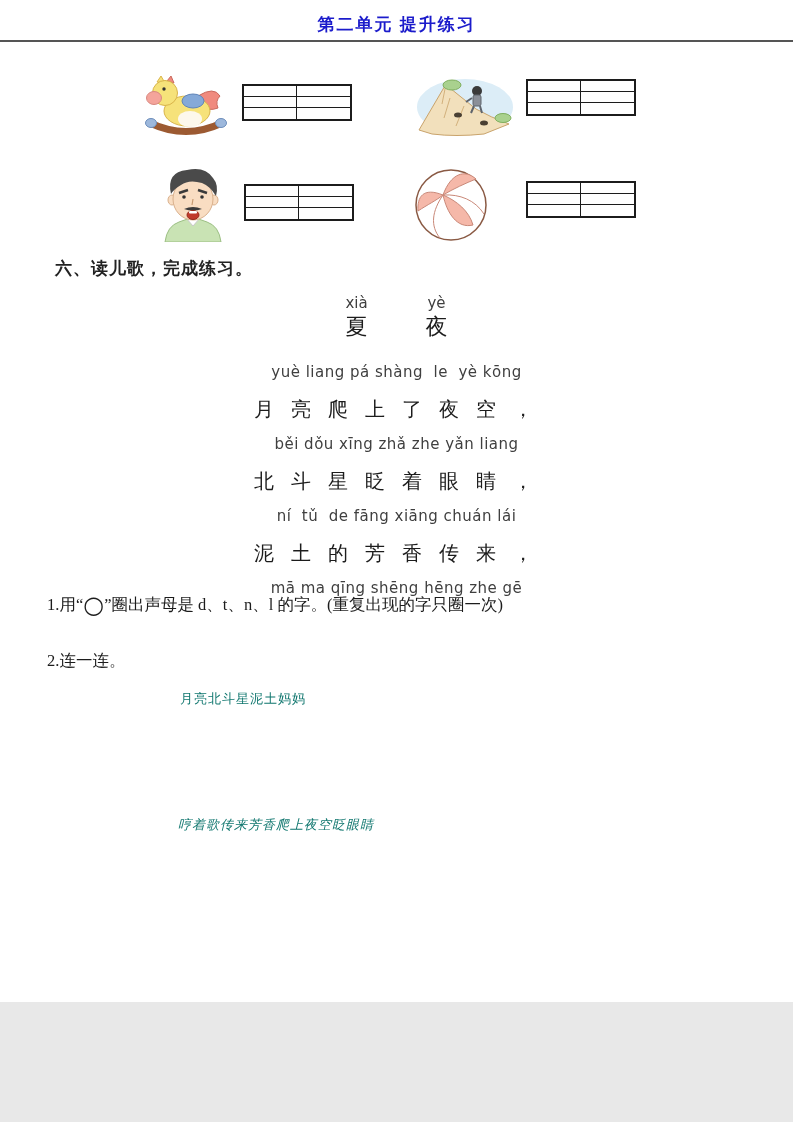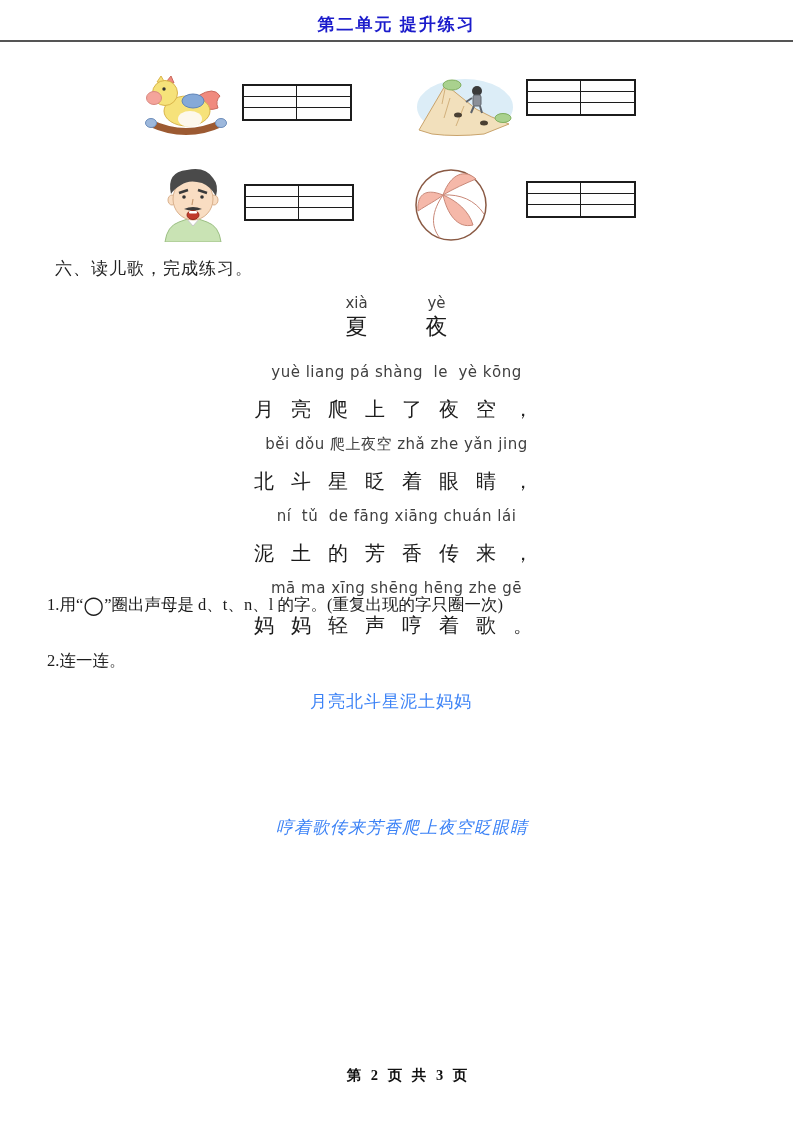--- a/index.html
+++ b/index.html
@@ -1,17 +1,17 @@
 <!DOCTYPE html>
 <html><head>
 <meta charset="utf-8">
 <style>
   html,body { margin:0; padding:0; background:#e8e8e8; }
   .page {
-    position:relative; width:793px; height:1122px; margin:0 auto;
+    position:relative; width:793px; height:1002px; margin:0 auto;
     background:#ffffff; overflow:hidden;
     font-family:"Liberation Serif", serif; color:#222;
   }
   
   .header-title {
     position:absolute; top:13px; left:0; right:0;
     text-align:center; font-size:17px; font-weight:bold;
     color:#1b1bcb; letter-spacing:2px;
   }
   .header-rule {
@@ -25,21 +25,21 @@
     position:absolute; width:110px; height:37px; background:#fff;
     border:2px solid #1c1c1c; box-sizing:border-box;
     display:grid; grid-template-columns:1fr 1fr; grid-template-rows:1fr 1fr 1fr;
   }
   .pg-cell { border-right:1px solid #1c1c1c; border-bottom:1px solid #1c1c1c; }
   .pg-cell:nth-child(2n) { border-right:none; }
   .pg-cell:nth-child(n+5) { border-bottom:none; }
   
   .section-heading {
     position:absolute; left:55px; top:257px;
-    font-size:17px; font-weight:normal; letter-spacing:1px;
+    font-size:17px; font-weight:bold; letter-spacing:1px;
   }
   
   .poem { position:absolute; left:0; right:0; top:294px; text-align:center; }
   .poem-title { margin-bottom:20px; }
   .title-unit { display:inline-flex; flex-direction:column; width:56px; margin:0 10px; }
   .title-unit .py { font-family:"DejaVu Sans", sans-serif; font-size:15px; color:#3f3f3f; line-height:18px; }
   .title-unit .hz { font-size:22px; color:#1c1c1c; line-height:30px; }
   .poem-line { margin-bottom:11px; }
   .pline-py {
     font-family:"DejaVu Sans", sans-serif; font-size:15px; color:#3f3f3f;
@@ -48,21 +48,21 @@
   .pline-hz {
     font-size:20px; color:#1c1c1c; line-height:28px;
     white-space:pre; letter-spacing:6px; margin-top:13px;
   }
   
   .question { position:absolute; left:47px; font-size:16.5px; color:#1c1c1c; }
   .q1 { top:594px;text-align:center; }
   .q2 { top:650px; }
   .circle-glyph { font-size:24px; line-height:16px; vertical-align:-3px; font-family:"DejaVu Sans", sans-serif; }
   
-  .match-row { position:absolute; display:flex; justify-content:center; font-size:17px; color:#3b82f6; letter-spacing:1px; }
+  .match-row { position:absolute; display:flex; justify-content:flex-start; font-size:13px; color:#0f766e; letter-spacing:1px; }
   .match-top { left:180px; top:690px; width:422px; }
   .match-bottom { left:178px; top:816px; width:448px;font-style:italic; }
   
   .footer {
     position:absolute; left:0; right:0; top:1066px; text-align:center;
     font-size:14.5px; font-weight:600; letter-spacing:3px; color:#111;margin-left:24px;
   }
 </style>
 </head>
 <body>
@@ -175,30 +175,29 @@
       <span class="title-unit">
         <span class="py">yè</span>
         <span class="hz">夜</span>
       </span>
     </div>
     <div class="poem-line">
       <div class="pline-py">yuè liang pá shàng  le  yè kōng</div>
       <div class="pline-hz">月 亮 爬 上 了 夜 空 ，</div>
     </div>
     <div class="poem-line">
-      <div class="pline-py">běi dǒu 爬上夜空 zhǎ zhe yǎn jing</div>
+      <div class="pline-py">běi dǒu xīng zhǎ zhe yǎn liang</div>
       <div class="pline-hz">北 斗 星 眨 着 眼 睛 ，</div>
     </div>
     <div class="poem-line">
       <div class="pline-py">ní  tǔ  de fāng xiāng chuán lái</div>
       <div class="pline-hz">泥 土 的 芳 香 传 来 ，</div>
     </div>
     <div class="poem-line">
-      <div class="pline-py">mā ma xīng shēng hēng zhe gē</div>
-      <div class="pline-hz">妈 妈 轻 声 哼 着 歌 。</div>
+      <div class="pline-py">mā ma qīng shēng hēng zhe gē</div>
     </div>
   </div>
 
   <div class="question q1">
     <span>1.用“</span><span class="circle-glyph">○</span><span>”圈出声母是 d、t、n、l 的字。(重复出现的字只圈一次)</span>
   </div>
   <div class="question q2">2.连一连。</div>
 
   <div class="match-row match-top">
     <span>月亮</span>

